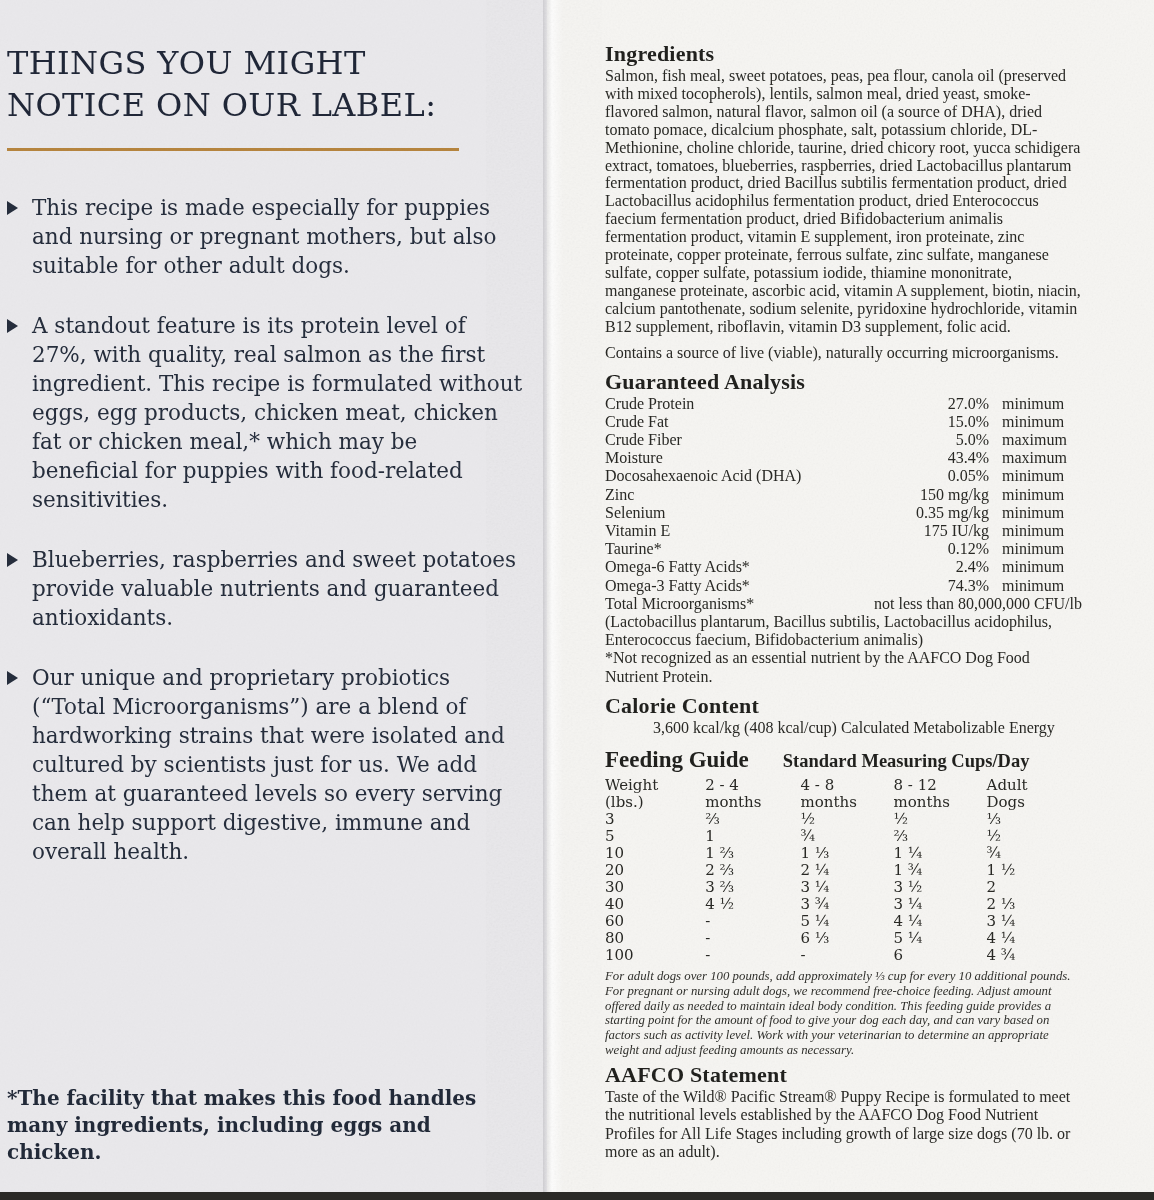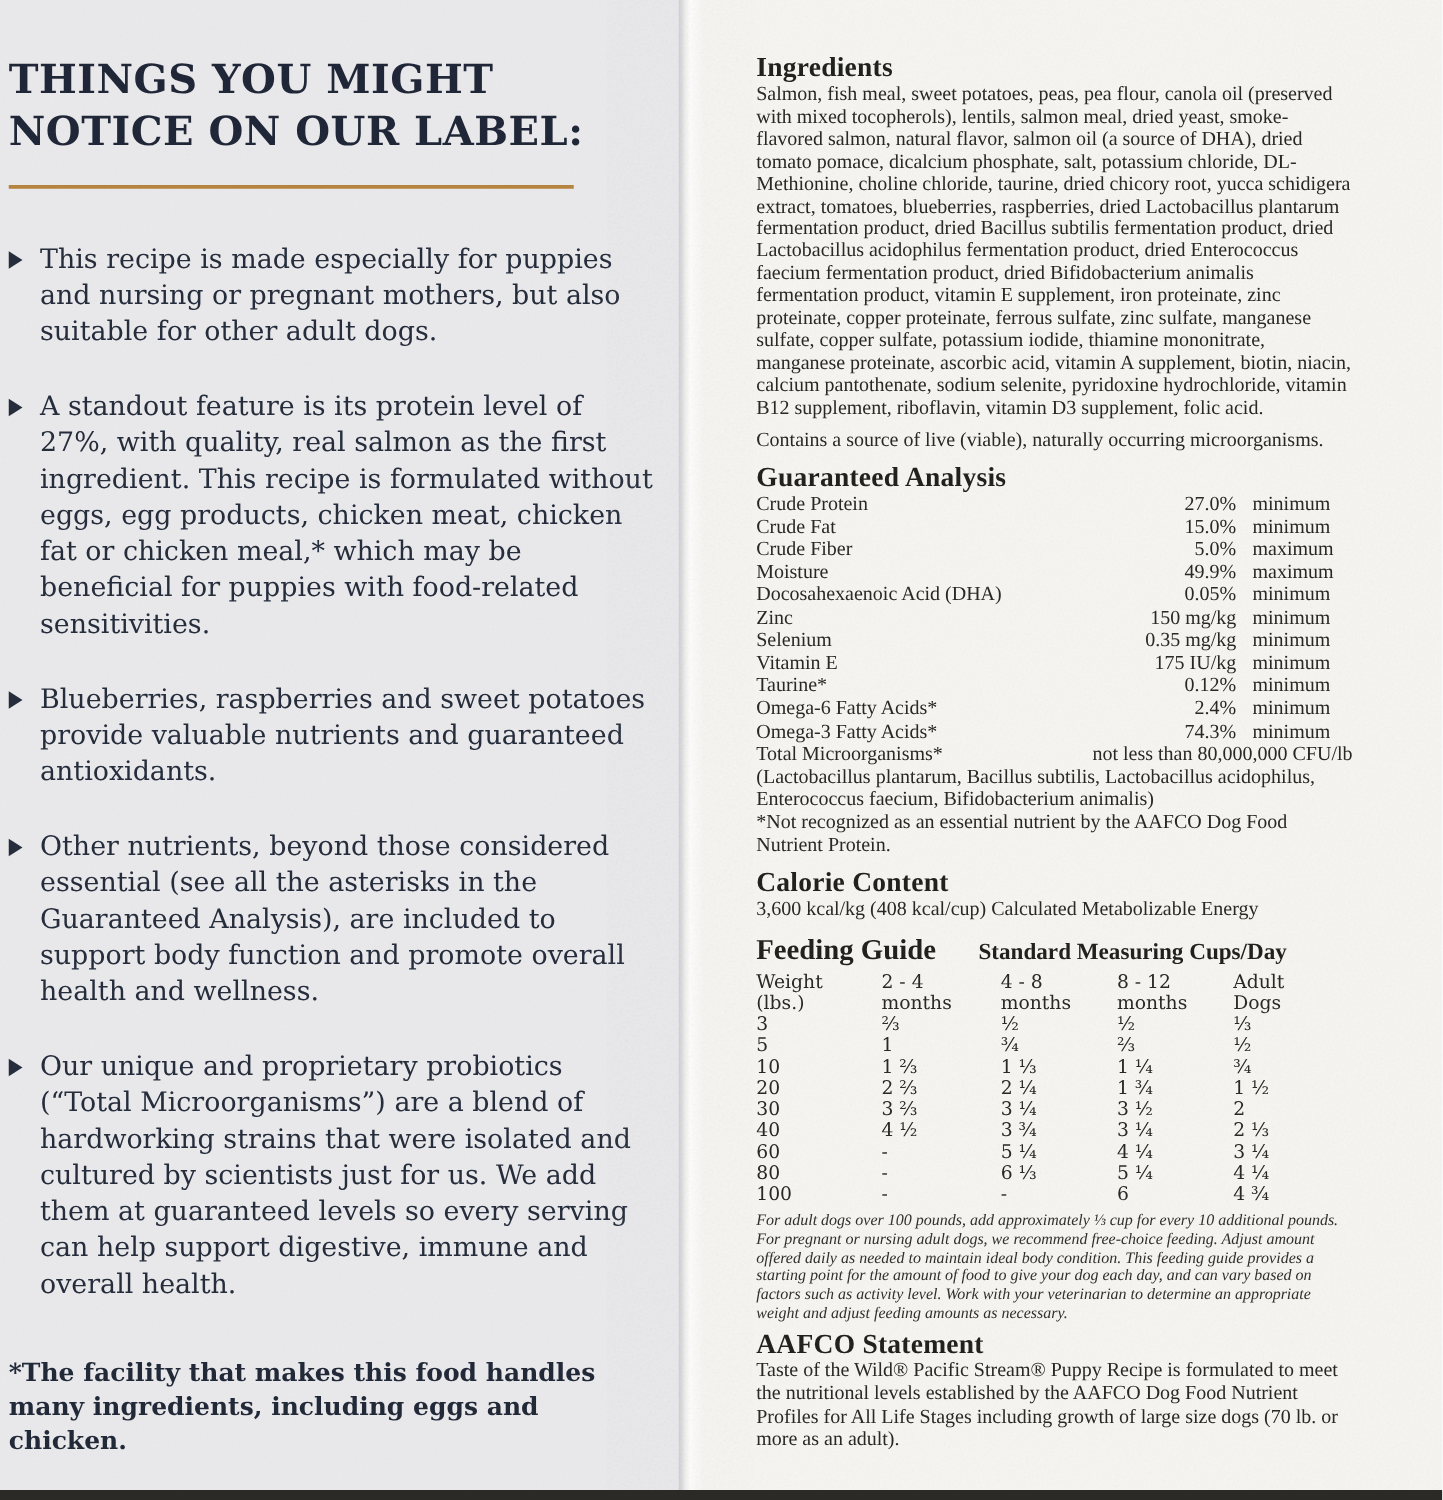--- a/index.html
+++ b/index.html
@@ -6,21 +6,21 @@
   .page{position:relative;width:1154px;height:1200px;overflow:hidden;background:#f6f5f2;}
 
   
   .left-panel{
     position:absolute;left:0;top:0;width:547px;height:1192px;
     background:#e9e8eb;box-sizing:border-box;
     padding:42px 24px 0 7px;
     font-family:"DejaVu Serif","Liberation Serif",serif;
     color:#232b3a;
   }
-  .page-title{font-size:32px;font-weight:bold;line-height:42px;letter-spacing:0.4px;color:#1d2435;}
+  .page-title{font-size:32px;font-weight:normal;line-height:42px;letter-spacing:0.4px;color:#1d2435;}
   .title-line{display:block;}
   .title-divider{height:3px;background:#b5833c;border:0;width:452px;margin:22px 0 0 0;}
   .notice-list{margin-top:42px;}
   .bullet-item{display:flex;gap:14px;margin-bottom:31px;}
   .tri{flex:0 0 auto;width:0;height:0;margin-top:8px;
     border-left:11px solid #232b3a;border-top:7px solid transparent;border-bottom:7px solid transparent;}
   .btext{font-size:21.5px;line-height:29px;}
   .left-footnote{position:absolute;left:7px;right:40px;bottom:26px;
     font-size:20px;line-height:27px;font-weight:600;color:#1f2736;}
 
@@ -40,21 +40,21 @@
   .ga-rows{margin-top:1px;}
   .ga-row{display:flex;font-size:16px;line-height:18.2px;}
   .ga-name{flex:1;}
   .ga-value{width:130px;text-align:right;white-space:nowrap;}
   .ga-qual{width:80px;padding-left:13px;text-align:left;}
   .ga-total{display:flex;justify-content:space-between;font-size:16px;line-height:18.2px;}
   .ga-species{font-size:16px;line-height:18.2px;}
   .ga-footnote{font-size:16px;line-height:18.2px;}
 
   .cal-section{margin-top:8px;}
-  .cal-body{font-size:16px;line-height:18.5px;margin-top:1px;}
+  .cal-body{font-size:16px;line-height:18.5px;margin-top:1px;margin-left:48px;}
 
   .fg-section{margin-top:10px;}
   .fg-header{display:flex;align-items:baseline;}
   .fg-title{font-size:23px;font-weight:bold;color:#1b1b18;line-height:26px;}
   .fg-subtitle{font-size:18.5px;font-weight:bold;color:#1b1b18;margin-left:34px;}
   .feeding-table{margin-top:4px;font-family:"DejaVu Serif","Liberation Serif",serif;}
   .frow{display:flex;}
   .fcell{text-align:left;font-size:15px;line-height:17px;}
   .fcell:nth-child(1){width:21%;}
   .fcell:nth-child(2){width:20%;}
@@ -92,24 +92,20 @@
         <div class="bullet-item">
           <span class="tri"></span>
           <span class="btext">A standout feature is its protein level of 27%, with quality, real salmon as the first ingredient. This recipe is formulated without eggs, egg products, chicken meat, chicken fat or chicken meal,* which may be beneficial for puppies with food-related sensitivities.</span>
         </div>
         <div class="bullet-item">
           <span class="tri"></span>
           <span class="btext">Blueberries, raspberries and sweet potatoes provide valuable nutrients and guaranteed antioxidants.</span>
         </div>
         <div class="bullet-item">
           <span class="tri"></span>
-          <span class="btext">Other nutrients, beyond those considered essential (see all the asterisks in the Guaranteed Analysis), are included to support body function and promote overall health and wellness.</span>
-        </div>
-        <div class="bullet-item">
-          <span class="tri"></span>
           <span class="btext">Our unique and proprietary probiotics (“Total Microorganisms”) are a blend of hardworking strains that were isolated and cultured by scientists just for us. We add them at guaranteed levels so every serving can help support digestive, immune and overall health.</span>
         </div>
       </div>
     <div class="left-footnote">*The facility that makes this food handles many ingredients, including eggs and chicken.</div>
   </div>
 
   <div class="right-panel">
 
     <div class="ing-section">
       <div class="sec-title">Ingredients</div>
@@ -130,21 +126,21 @@
             <span class="ga-value">15.0%</span>
             <span class="ga-qual">minimum</span>
           </div>
           <div class="ga-row">
             <span class="ga-name">Crude Fiber</span>
             <span class="ga-value">5.0%</span>
             <span class="ga-qual">maximum</span>
           </div>
           <div class="ga-row">
             <span class="ga-name">Moisture</span>
-            <span class="ga-value">49.9%</span>
+            <span class="ga-value">43.4%</span>
             <span class="ga-qual">maximum</span>
           </div>
           <div class="ga-row">
             <span class="ga-name">Docosahexaenoic Acid (DHA)</span>
             <span class="ga-value">0.05%</span>
             <span class="ga-qual">minimum</span>
           </div>
           <div class="ga-row">
             <span class="ga-name">Zinc</span>
             <span class="ga-value">150 mg/kg</span>

